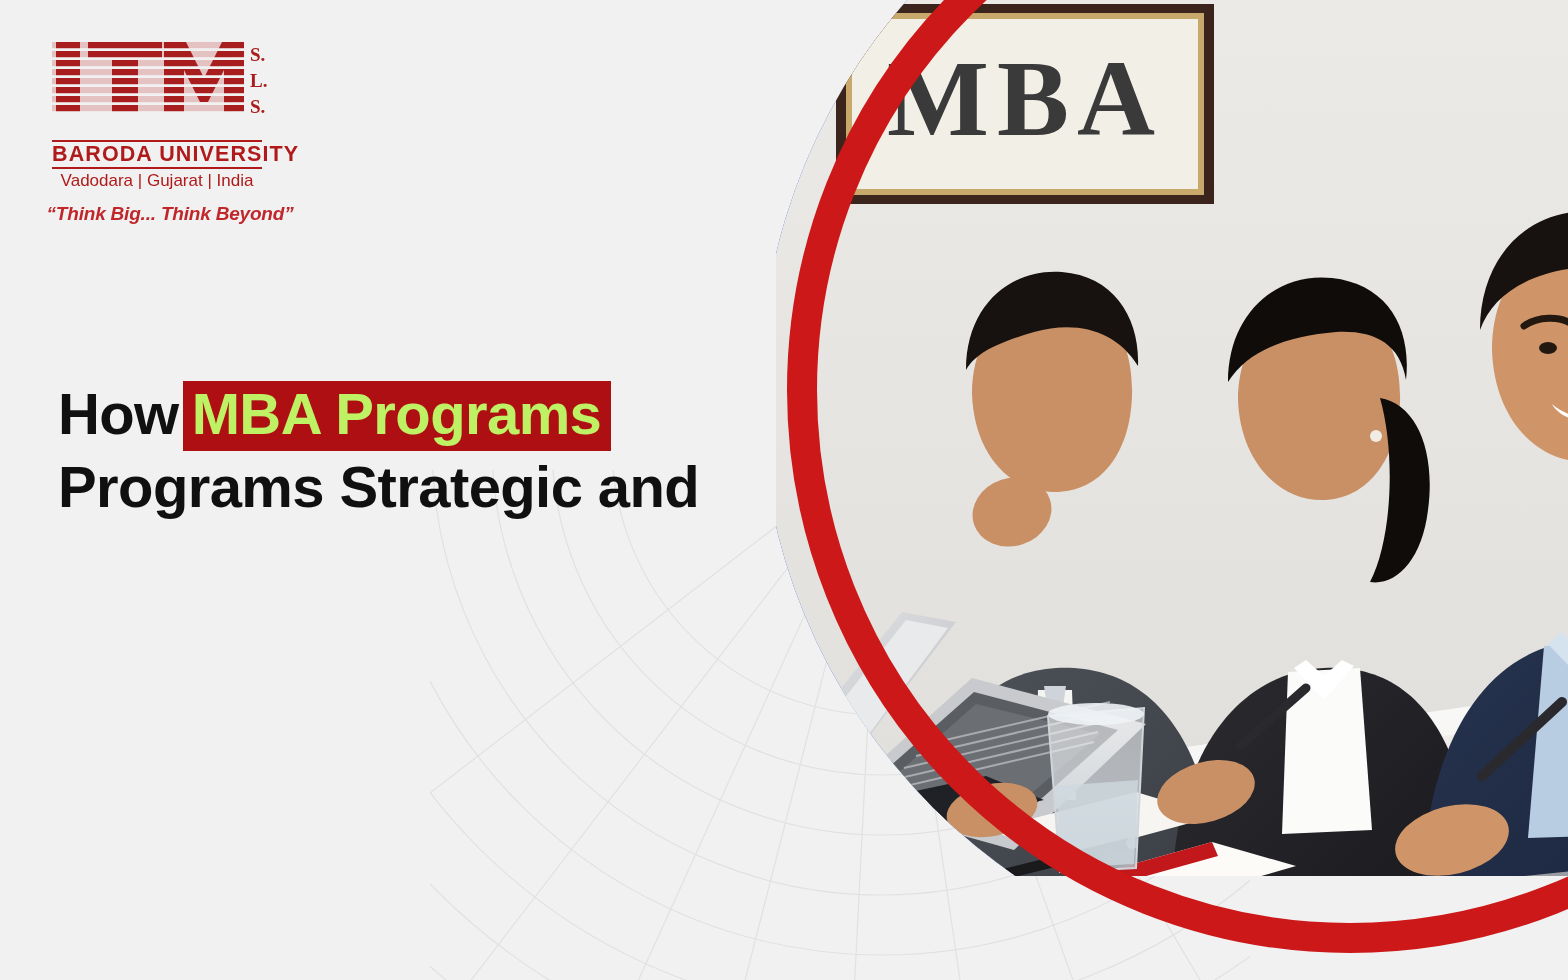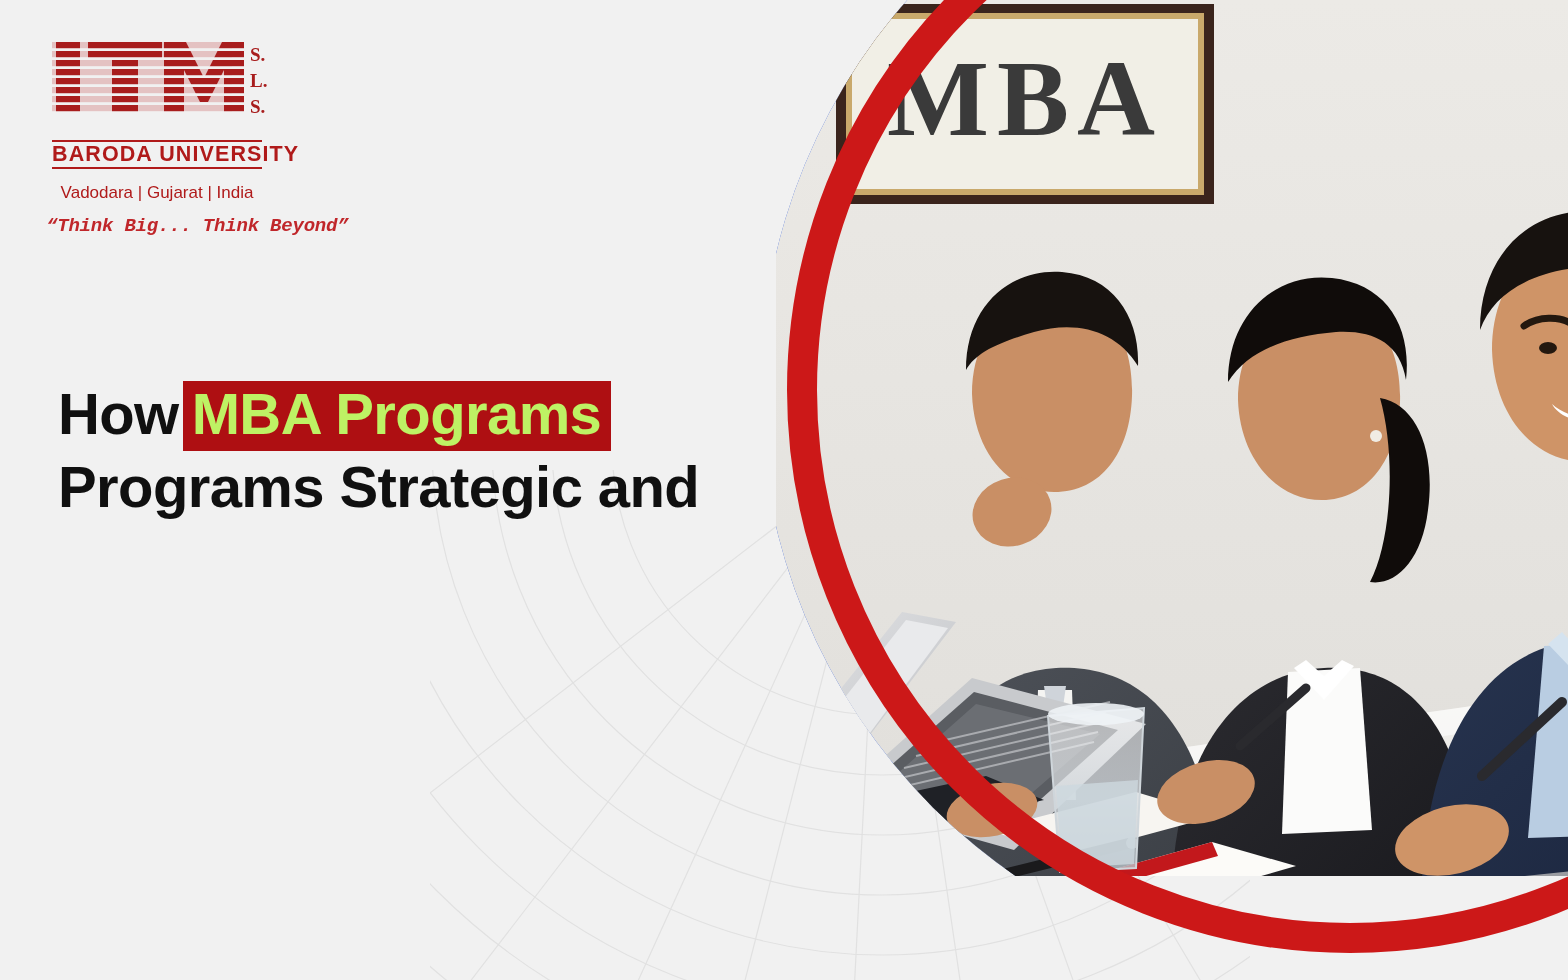--- a/index.html
+++ b/index.html
@@ -72,24 +72,24 @@
     white-space:nowrap;
   }
   .logo-sub {
     font-family:"Liberation Sans", sans-serif;
     color:#b01a1a;
     font-size:17px;
     line-height:1.25;
     text-align:center;
     width:210px;
     white-space:nowrap;
-    padding-top:13px;
+    padding-top:1px;
   }
   .logo-tagline {
-    font-family:Liberation Mono, monospace;
+    font-family:Liberation Sans, sans-serif;
     font-style:italic;
     font-weight:bold;
     color:#c0262a;
     font-size:19px;
     letter-spacing:-0.2px;
     text-align:center;
     width:248px;
     margin-left:-6px;
     padding-top:12px;
     white-space:nowrap;

